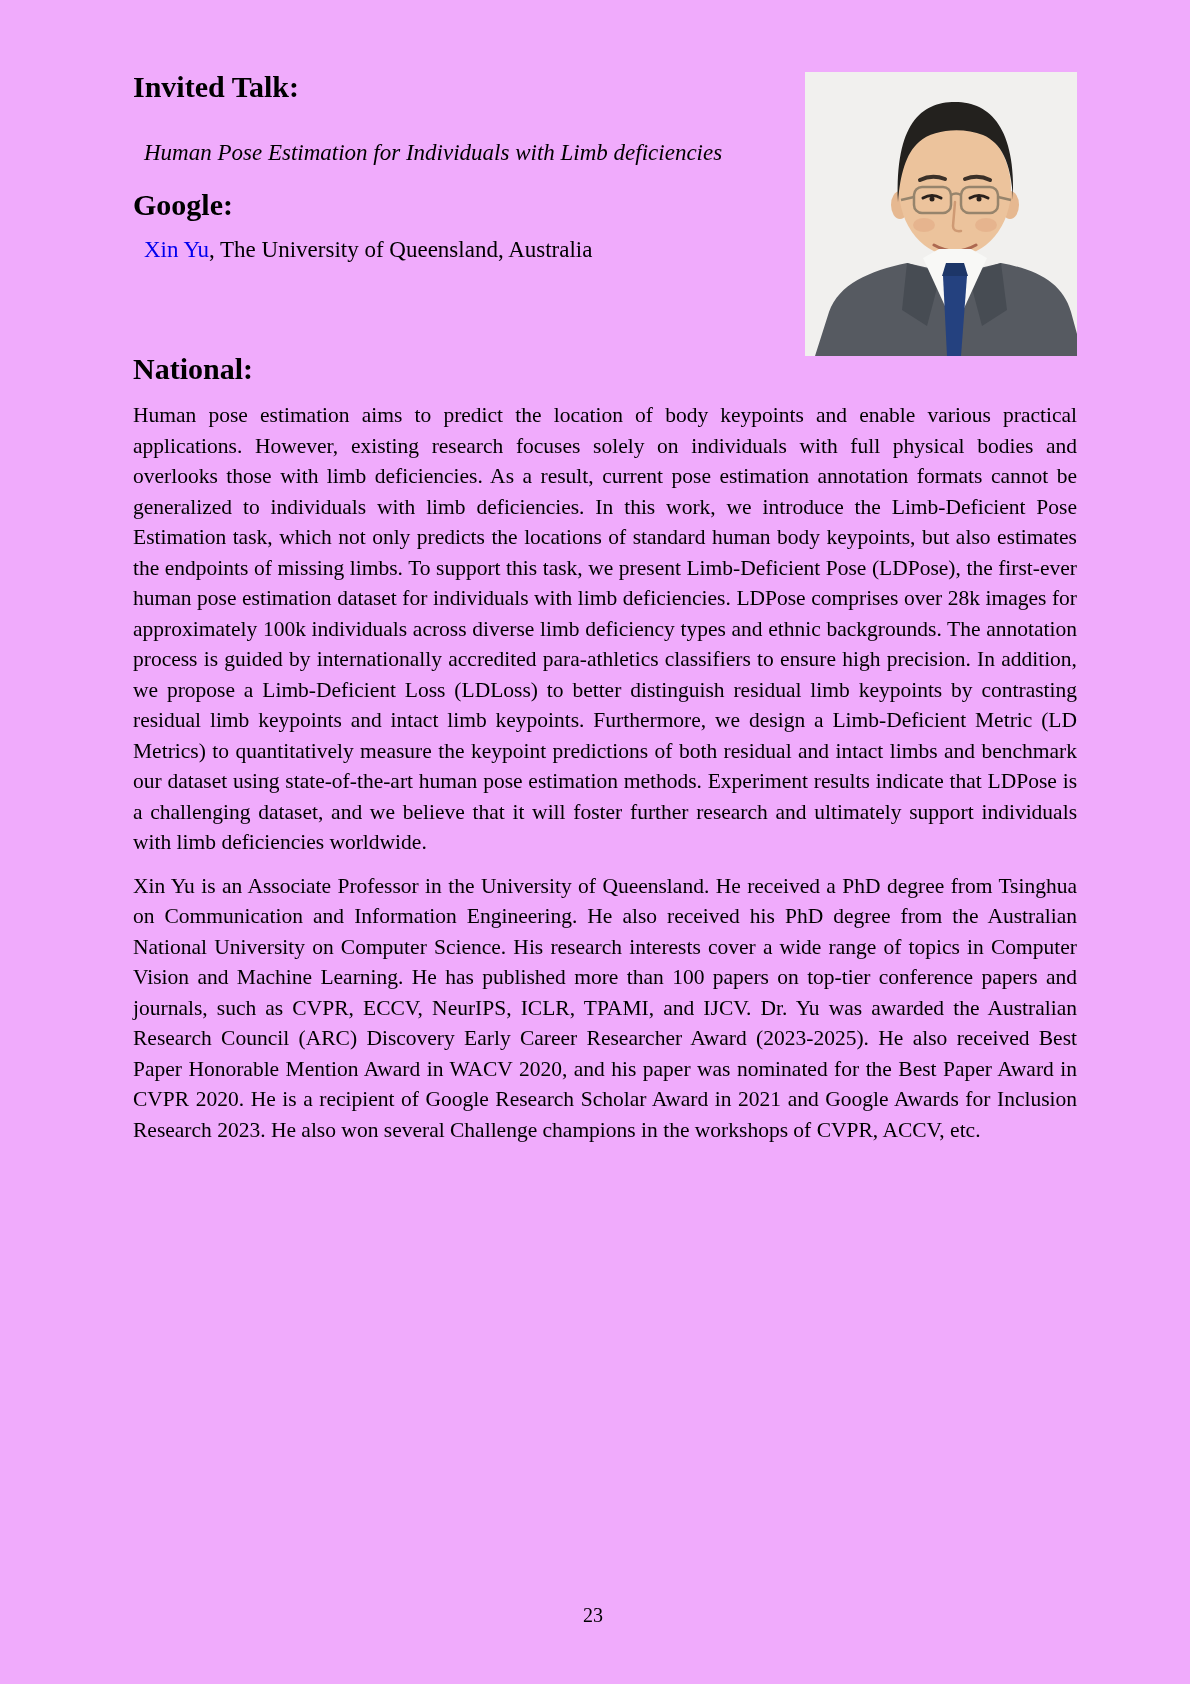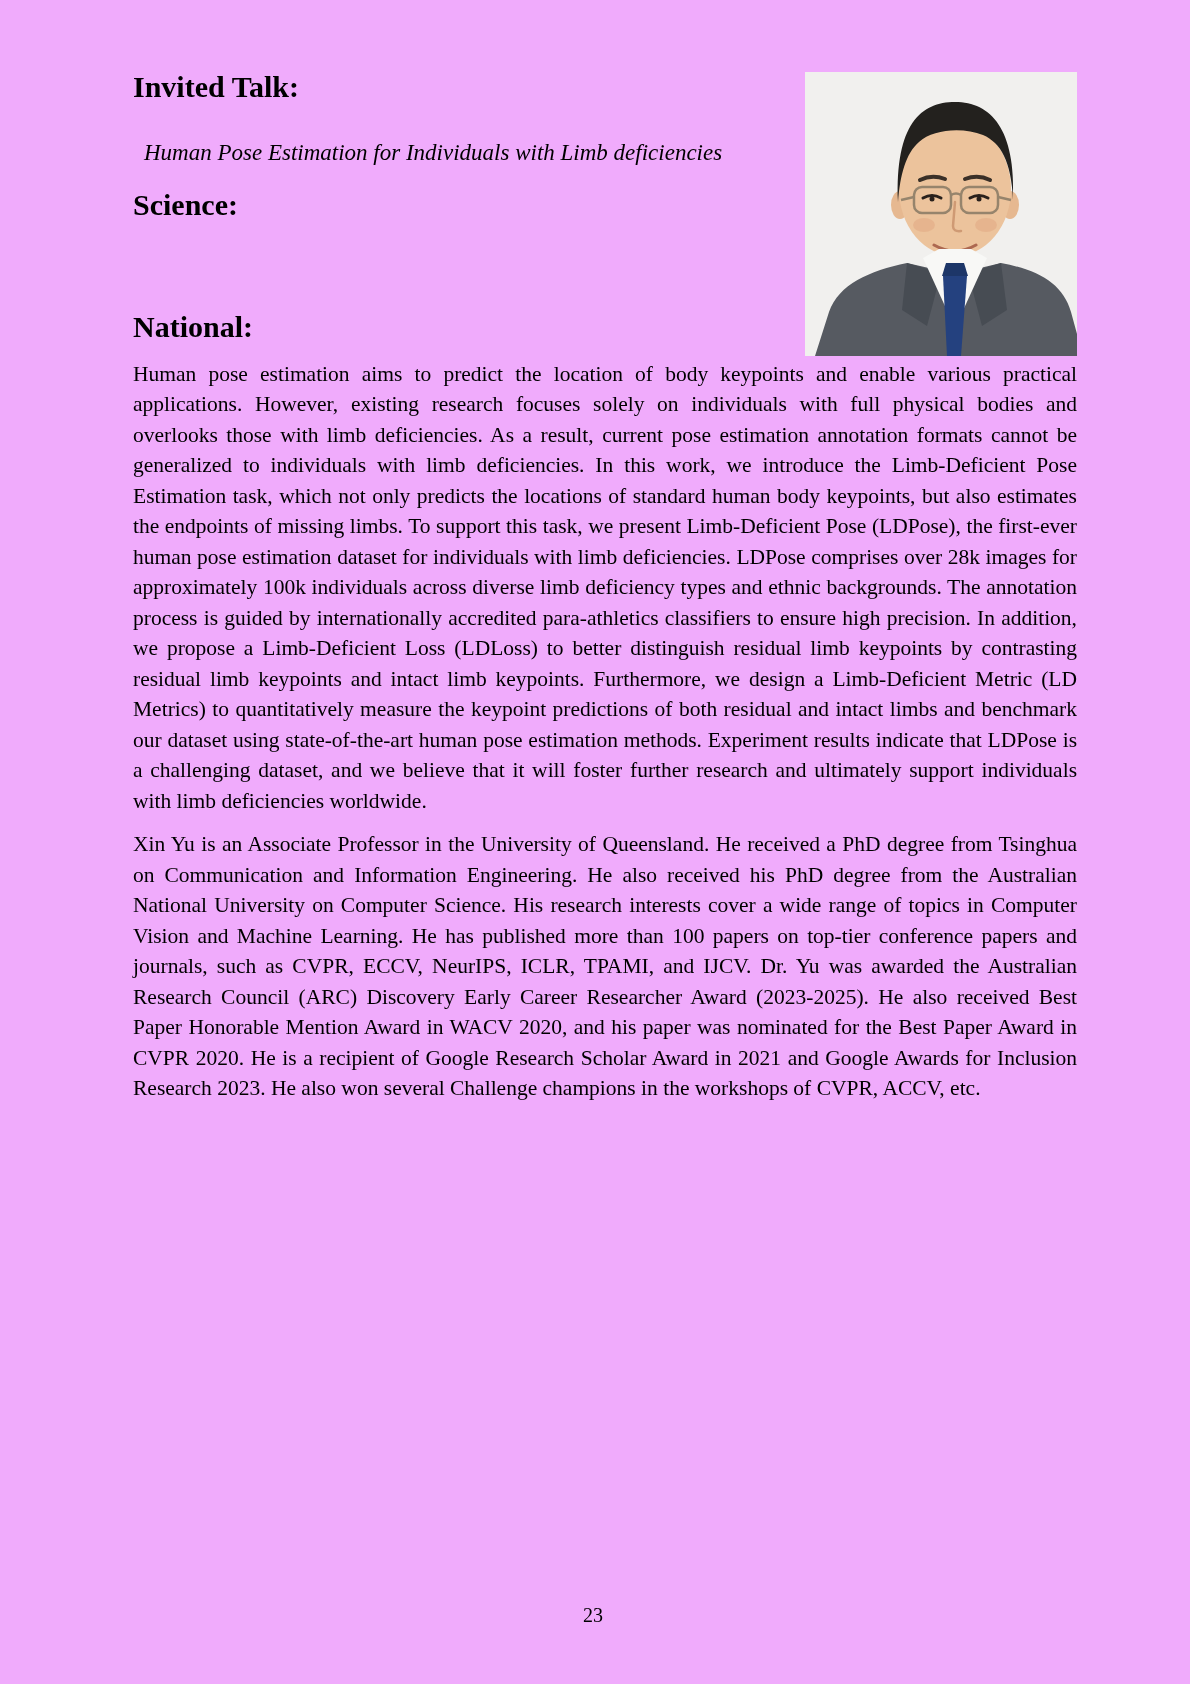--- a/index.html
+++ b/index.html
@@ -72,22 +72,23 @@
 </head>
 <body>
 
 <div class="page">
   <div class="content">
 
     <div class="section-heading invited-heading">Invited Talk:</div>
 
     <div class="talk-title">Human Pose Estimation for Individuals with Limb deficiencies</div>
 
-    <div class="section-heading speaker-heading">Science:</div>
+    <div class="section-heading speaker-heading">Google:</div>
 
+    <div class="speaker-line"><a class="speaker-link" style="color: rgb(0, 0, 238);">Xin Yu</a><span>, The University of Queensland, Australia</span></div>
 
     <div class="section-heading abstract-heading">National:</div>
 
     <div class="body-para">Human pose estimation aims to predict the location of body keypoints and enable various practical applications. However, existing research focuses solely on individuals with full physical bodies and overlooks those with limb deficiencies. As a result, current pose estimation annotation formats cannot be generalized to individuals with limb deficiencies. In this work, we introduce the Limb-Deficient Pose Estimation task, which not only predicts the locations of standard human body keypoints, but also estimates the endpoints of missing limbs. To support this task, we present Limb-Deficient Pose (LDPose), the first-ever human pose estimation dataset for individuals with limb deficiencies. LDPose comprises over 28k images for approximately 100k individuals across diverse limb deficiency types and ethnic backgrounds. The annotation process is guided by internationally accredited para-athletics classifiers to ensure high precision. In addition, we propose a Limb-Deficient Loss (LDLoss) to better distinguish residual limb keypoints by contrasting residual limb keypoints and intact limb keypoints. Furthermore, we design a Limb-Deficient Metric (LD Metrics) to quantitatively measure the keypoint predictions of both residual and intact limbs and benchmark our dataset using state-of-the-art human pose estimation methods. Experiment results indicate that LDPose is a challenging dataset, and we believe that it will foster further research and ultimately support individuals with limb deficiencies worldwide.</div>
 
 
     <div class="body-para bio-para">Xin Yu is an Associate Professor in the University of Queensland. He received a PhD degree from Tsinghua on Communication and Information Engineering. He also received his PhD degree from the Australian National University on Computer Science. His research interests cover a wide range of topics in Computer Vision and Machine Learning. He has published more than 100 papers on top-tier conference papers and journals, such as CVPR, ECCV, NeurIPS, ICLR, TPAMI, and IJCV. Dr. Yu was awarded the Australian Research Council (ARC) Discovery Early Career Researcher Award (2023-2025). He also received Best Paper Honorable Mention Award in WACV 2020, and his paper was nominated for the Best Paper Award in CVPR 2020. He is a recipient of Google Research Scholar Award in 2021 and Google Awards for Inclusion Research 2023. He also won several Challenge champions in the workshops of CVPR, ACCV, etc.</div>
   </div>
 
   <div class="photo-frame">

